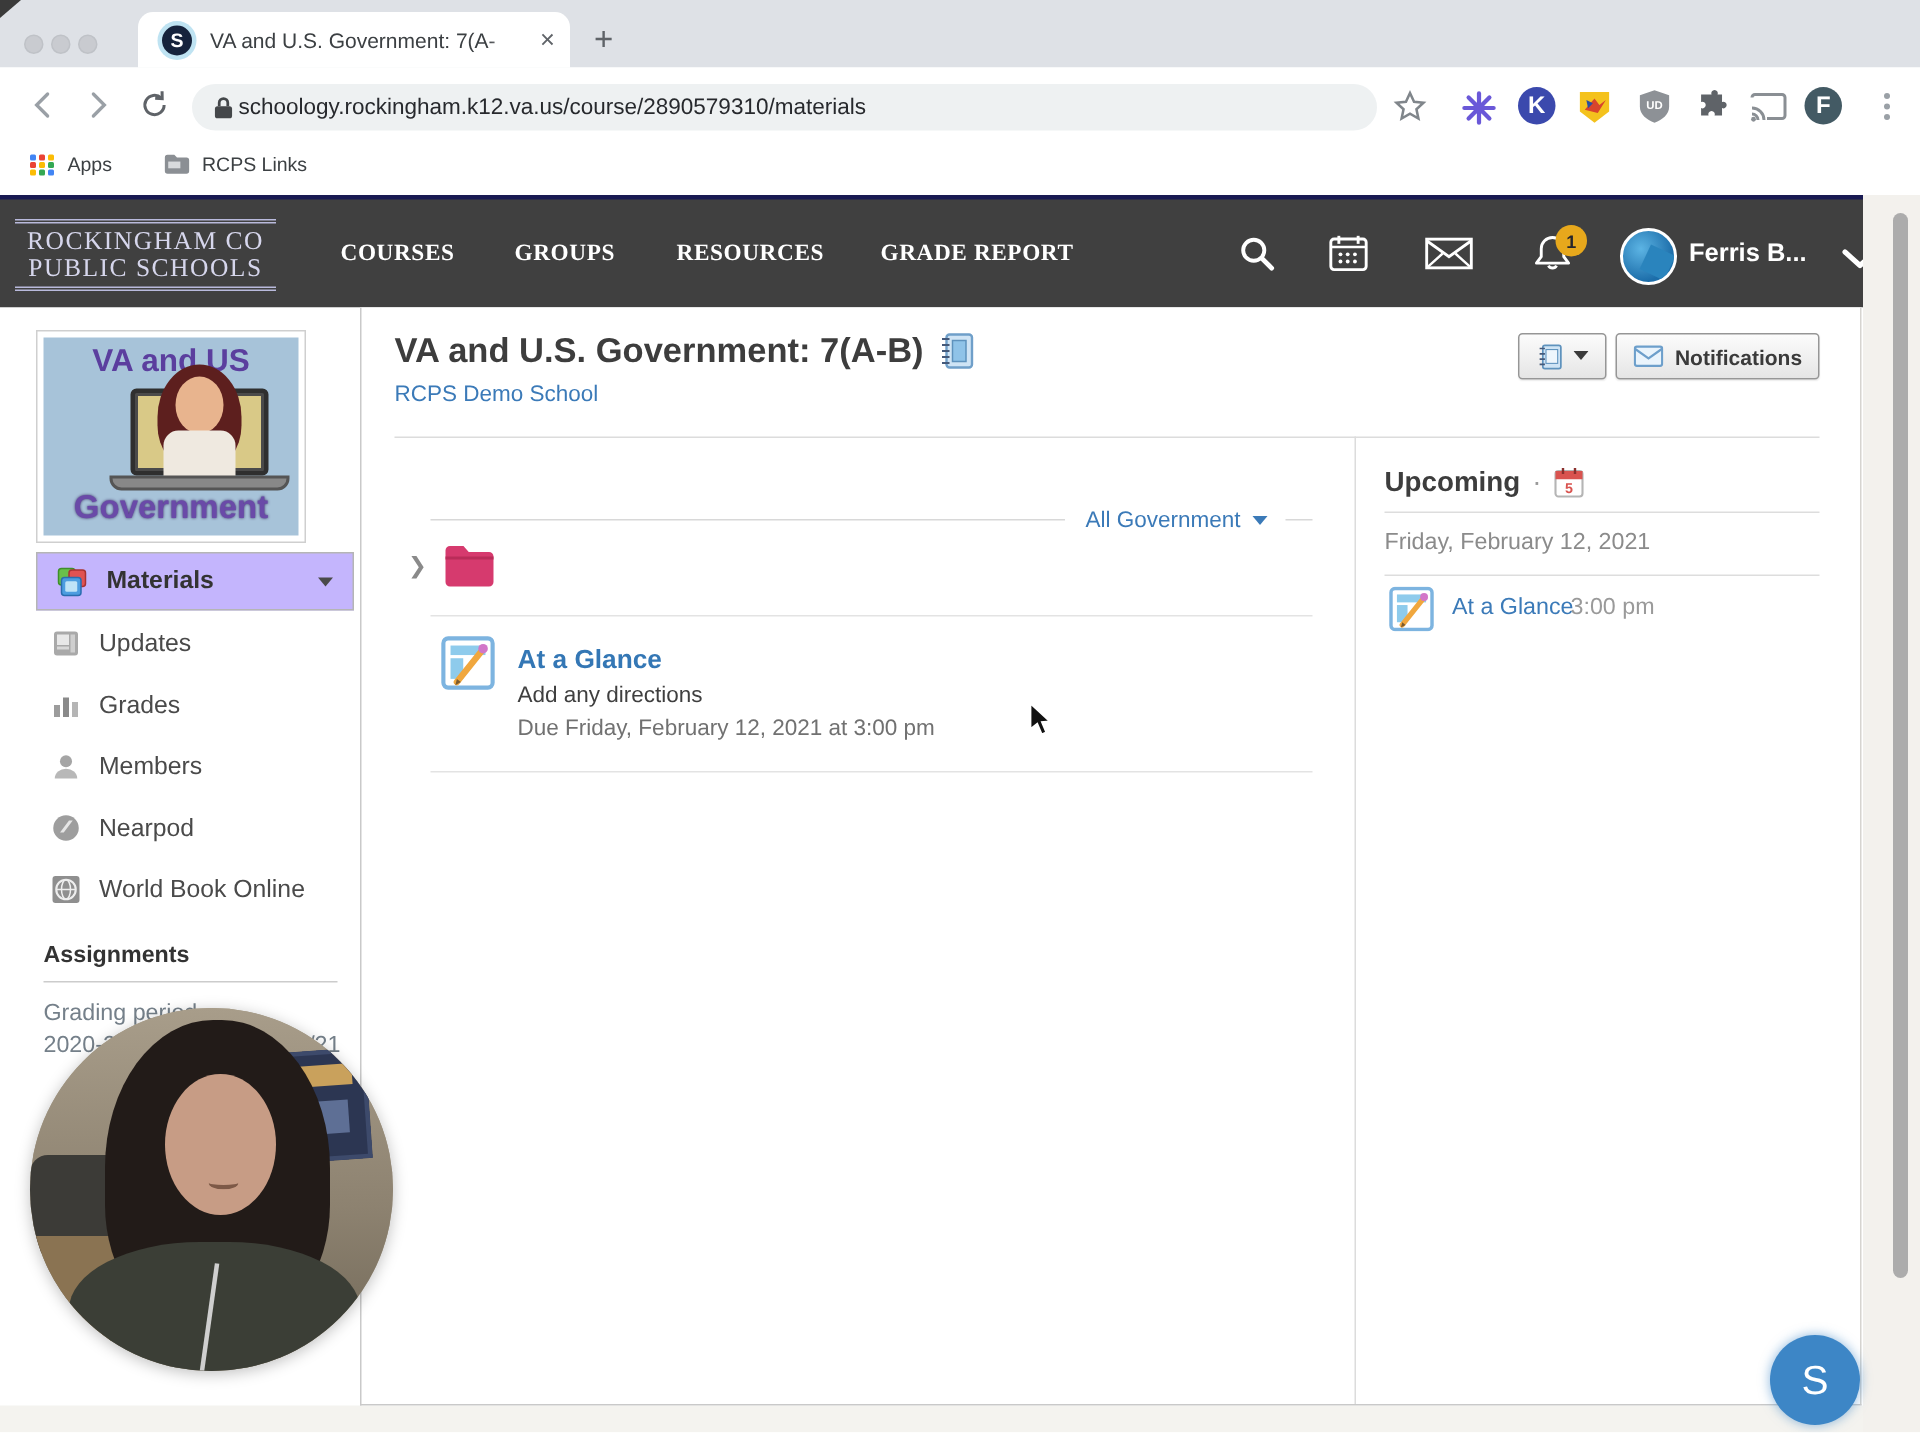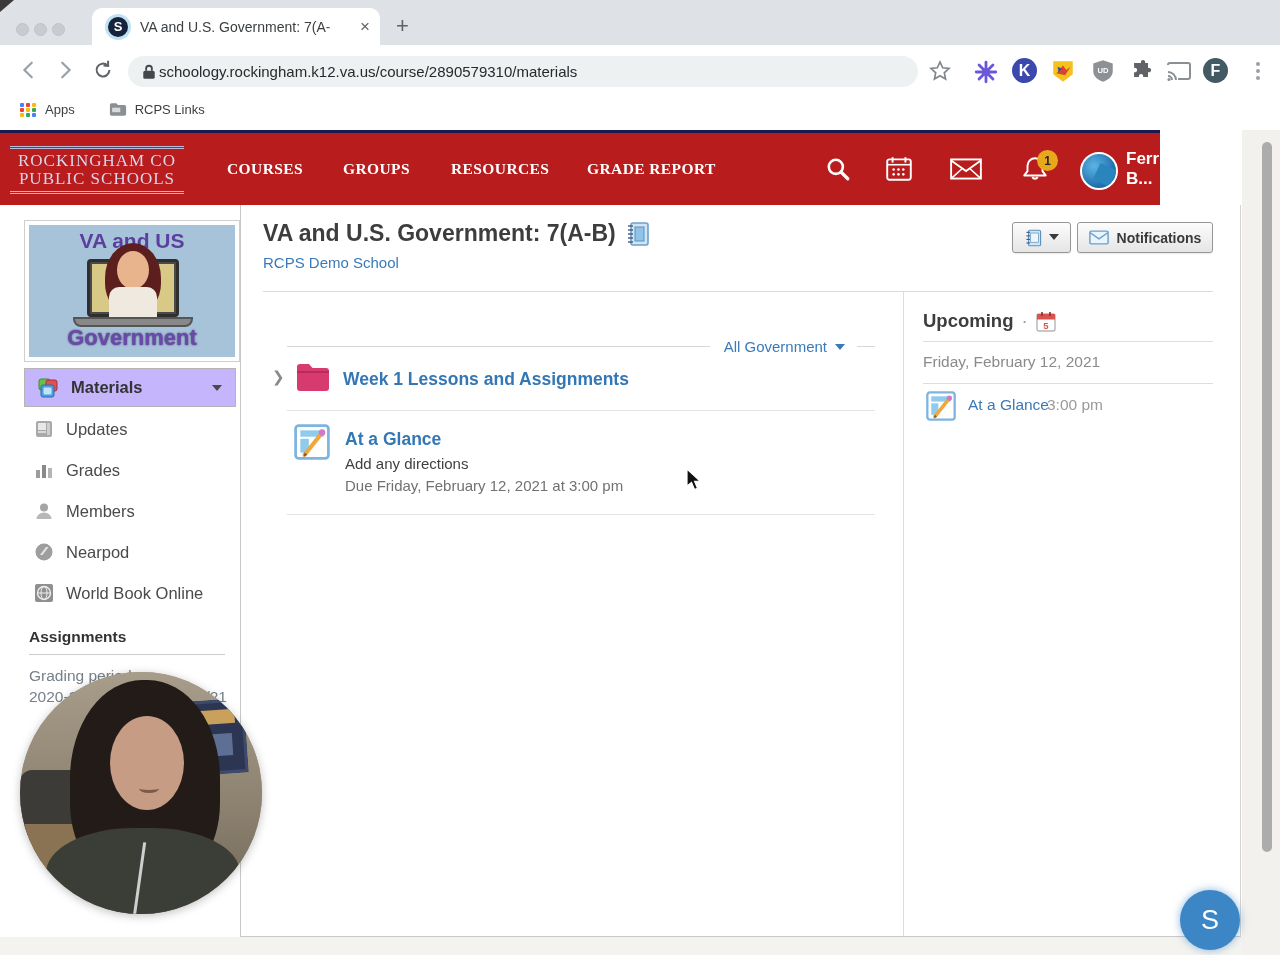--- a/index.html
+++ b/index.html
@@ -32,21 +32,21 @@
   .circle-badge { width:25px; height:25px; border-radius:50%; color:#fff; font-weight:bold;
     display:flex; align-items:center; justify-content:center; }
 
   .bookmarks { position:absolute; left:0; top:92px; width:1280px; height:35px; background:#fff;
     display:flex; align-items:center; }
   .bm-label { font-size:13px; color:#3c4043; margin-left:8px; }
   .apps-grid { display:grid; grid-template-columns:repeat(3,5px); grid-gap:1px; margin-left:20px; }
   .apps-grid span { width:4px; height:4px; border-radius:1px; }
 
   
-  .snav { position:absolute; left:0; top:130px; width:1160px; height:75px; background:#b91c1c;
+  .snav { position:absolute; left:0; top:130px; width:1280px; height:75px; background:#404040;
     border-top:3px solid #191a52; }
   .logo-box { position:absolute; left:10px; top:13px; padding:3px 8px;
     border-top:3px double #b9badc; border-bottom:3px double #b9badc;
     font-family:"Liberation Serif", serif; color:#d6d6ec; text-align:center;
     font-size:17px; line-height:18px; letter-spacing:1px; }
   .snav-link { position:absolute; top:0; height:72px; display:flex; align-items:center;
     color:#fff; font-weight:bold; font-size:15.5px; letter-spacing:.4px;font-family:Liberation Serif, serif; }
   .snav-icon { position:absolute; top:18px; width:36px; height:36px; display:flex; align-items:center; justify-content:center; }
   .bell-badge { position:absolute; left:1037px; top:17px; width:21px; height:21px; border-radius:50%;
     background:#e7a81c; color:#26262c; font-size:12px; font-weight:bold;
@@ -60,21 +60,21 @@
 
   
   .page { position:absolute; left:0; top:205px; width:1280px; height:750px; background:#fff; }
   .bottom-strip { position:absolute; left:0; top:732px; width:1242px; height:18px; background:#f4f3ef; }
   .right-strip { position:absolute; left:1242px; top:-75px; width:38px; height:825px; background:#f3f1ed; }
   .scroll-thumb { position:absolute; left:20px; top:12px; width:10px; height:710px; background:#acacac; border-radius:5px; }
   .main-box { position:absolute; left:240px; top:0; width:1001px; height:732px; background:#fff;
     border-left:1px solid #c9c9c9; border-right:1px solid #d6d4d0; border-bottom:1px solid #c9c9c9; }
 
   
-  .course-img-box { position:absolute; left:24px; top:15px; width:216px; height:142px;
+  .course-img-box { position:absolute; left:24px; top:15px; width:180px; height:142px;
     border:1px solid #cfcfcf; background:#fff; padding:4px; }
   .course-img { position:relative; width:100%; height:100%; background:#a7c3d9; overflow:hidden;
     color:#5b3e9e; font-weight:bold; text-align:center; }
   .ci-line1 { position:absolute; top:4px; width:100%; font-size:21px; }
   .ci-line2 { position:absolute; bottom:6px; width:100%; font-size:22px; color:#6a4aa8;
     text-shadow:0 0 2px #3c2c66; }
   .laptop { position:absolute; left:58px; top:34px; width:92px; height:58px; background:#4a4a4a; border-radius:4px; border:3px solid #2f2f2f; }
   .laptop-screen { position:absolute; inset:2px; background:#d9c987; }
   .laptop-base { position:absolute; left:44px; top:92px; width:120px; height:10px; background:#888; border-radius:0 0 8px 8px; border:2px solid #555; }
   .bit-hair { position:absolute; left:76px; top:18px; width:56px; height:70px; background:#5d1f1e; border-radius:50% 50% 42% 42%; }
@@ -440,21 +440,20 @@
       <span class="filter-label">All Government</span>
       <span class="filter-caret"></span>
       <span class="filter-line short"></span>
     </div>
 
     <span class="row-chevron">❯</span>
     <svg style="position:absolute;left:295px;top:157px" width="36" height="31" viewBox="0 0 36 31">
       <path d="M2 5 a3 3 0 0 1 3-3 h9 l3.5 4 H31 a3 3 0 0 1 3 3 v17 a3 3 0 0 1-3 3 H5 a3 3 0 0 1-3-3z" fill="#d63a6e"></path>
       <path d="M2 9 h32 v2 H2z" fill="#b92c59"></path>
     </svg>
-    <a class="folder-title">Week 1 Lessons and Assignments</a>
     <div class="row-rule" style="top:205px"></div>
 
     <svg style="position:absolute;left:294px;top:219px" width="36" height="36" viewBox="0 0 34 34">
       <rect x="1.5" y="1.5" width="31" height="31" rx="3" fill="#fff" stroke="#7db4e0" stroke-width="2.6"></rect>
       <rect x="6" y="6" width="22" height="6" fill="#8ecbec"></rect>
       <rect x="6" y="14" width="8" height="13" fill="#8ecbec"></rect>
       <line x1="10" y1="29" x2="26" y2="9" stroke="#f0a73e" stroke-width="4" stroke-linecap="round"></line>
       <circle cx="26.5" cy="8" r="3" fill="#d276c8"></circle>
       <path d="M9 31 l1-4 2.5 2z" fill="#7a5a2e"></path>
     </svg>

